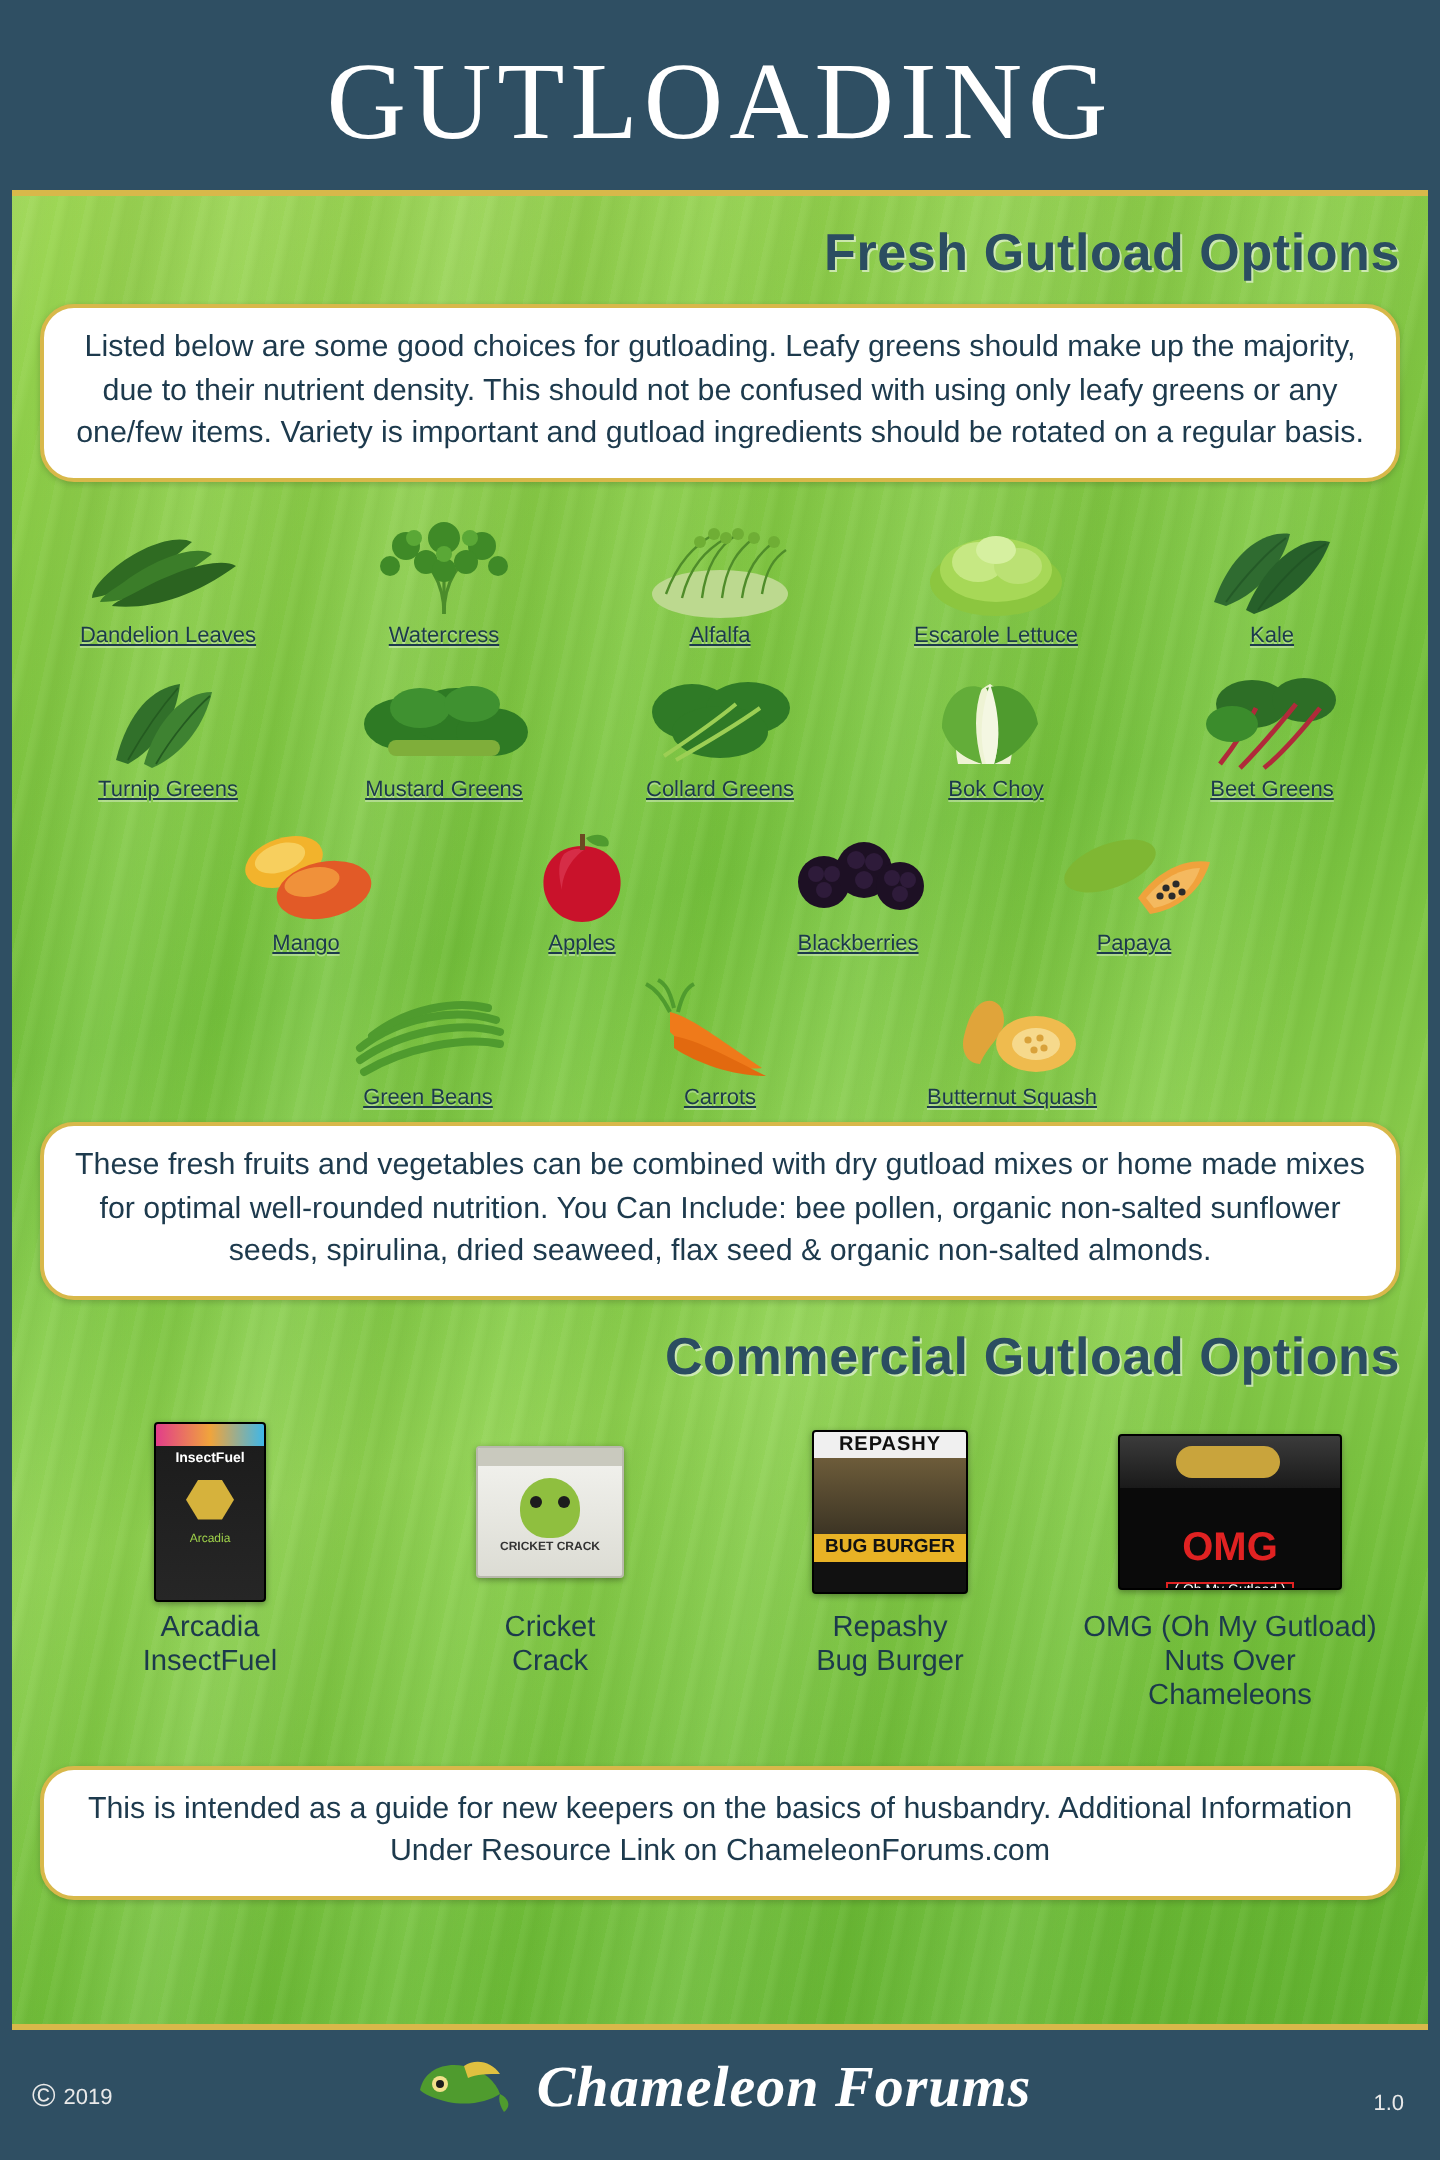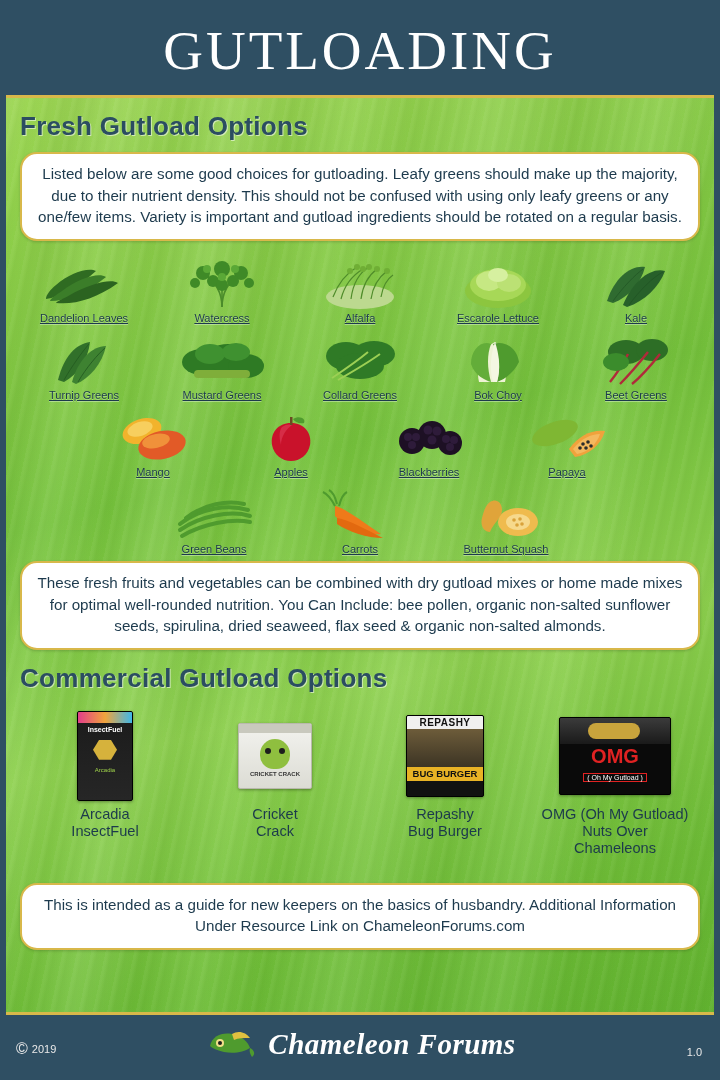--- a/index.html
+++ b/index.html
@@ -38,21 +38,21 @@
     color: #ffffff;
     font-size: 55px;
     letter-spacing: 3px;
     font-weight: 400;
     line-height: 1;
   }
 
   .content { position: relative; z-index: 2; padding: 0 14px; }
 
   .section-title {
-    text-align: left;
+    text-align: right;
     font-size: 26px;
     font-weight: bold;
     color: #2b4d61;
     text-shadow: 1px 1px 0 rgba(255,255,255,0.55);
     margin: 13px 0 10px;
     letter-spacing: .3px;
   }
 
   .panel {
     background: #ffffff;
@@ -130,21 +130,21 @@
   .pkg-cricket .c-txt { font-size:6px; color:#333; font-weight:bold; }
 
   .pkg-repashy { width: 78px; height: 82px; background:#111; border:1px solid #000; }
   .pkg-repashy .rp-top { background:#f0f0f0; color:#111; font-size:10px; font-weight:bold; letter-spacing:.5px; padding:1px 0; }
   .pkg-repashy .rp-img { height:38px; background:linear-gradient(#6d5c3a,#3c3424); }
   .pkg-repashy .rp-bot { background:#e8b225; color:#111; font-size:9.5px; font-weight:bold; line-height:1.05; padding:2px 0; }
 
   .pkg-omg { width: 112px; height: 78px; background:#0a0a0a; border:1px solid #000; }
   .pkg-omg .omg-top { height:26px; background:linear-gradient(#3b3b3b,#1a1a1a); position:relative; }
   .pkg-omg .omg-top .blob { position:absolute; top:5px; left:28px; width:52px;height:16px; background:#c9a43c; border-radius:8px; }
-  .pkg-omg .omg-title { color:#e02222; font-size:20px; font-weight:bold; line-height:1; margin-top:2px; }
+  .pkg-omg .omg-title { color:#e02222; font-size:20px; font-weight:bold; line-height:1; margin-top:20px; }
   .pkg-omg .omg-sub { color:#fff; font-size:7px; border:1px solid #e02222; display:inline-block; padding:0 3px; margin-top:2px; }
 
   
   .footer {
     position: absolute; left: 0; right: 0; bottom: 0;
     height: 62px;
     background: #2f4f63;
     border-top: 3px solid #d8b84a;
     display: flex; align-items: center; justify-content: center;
     z-index: 4;

